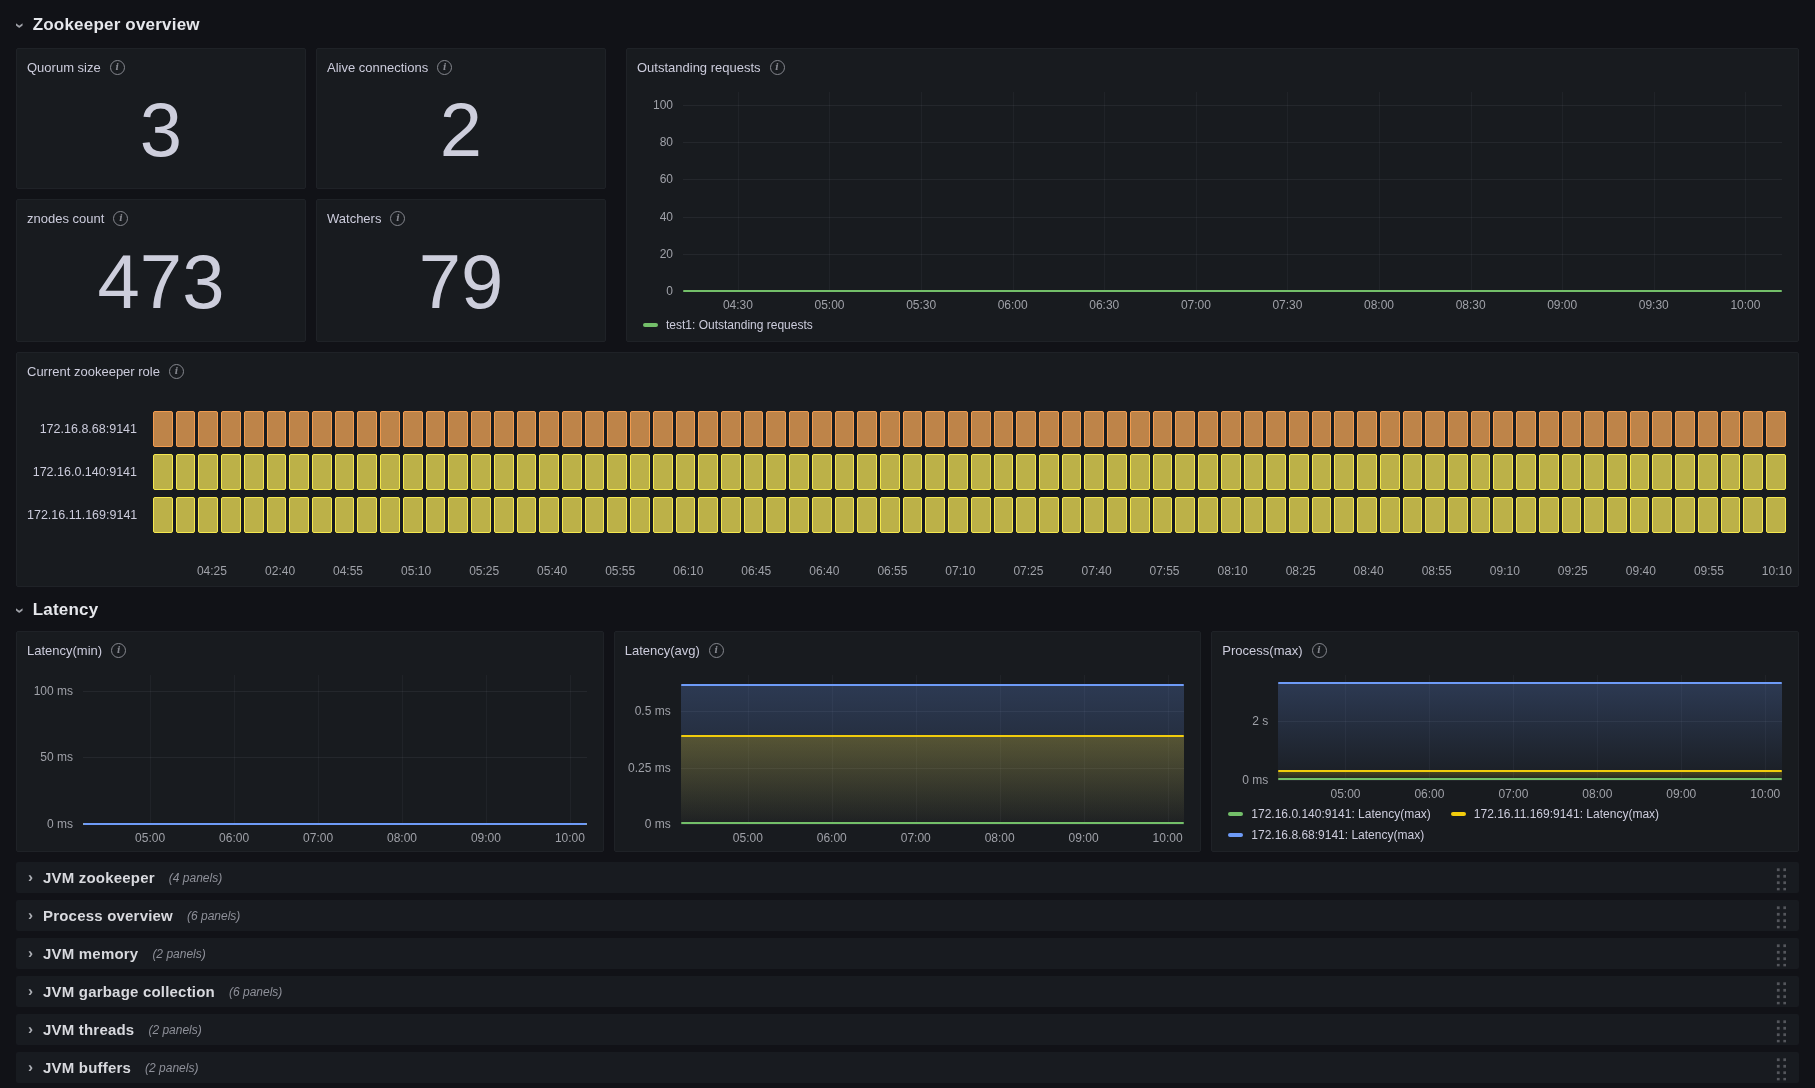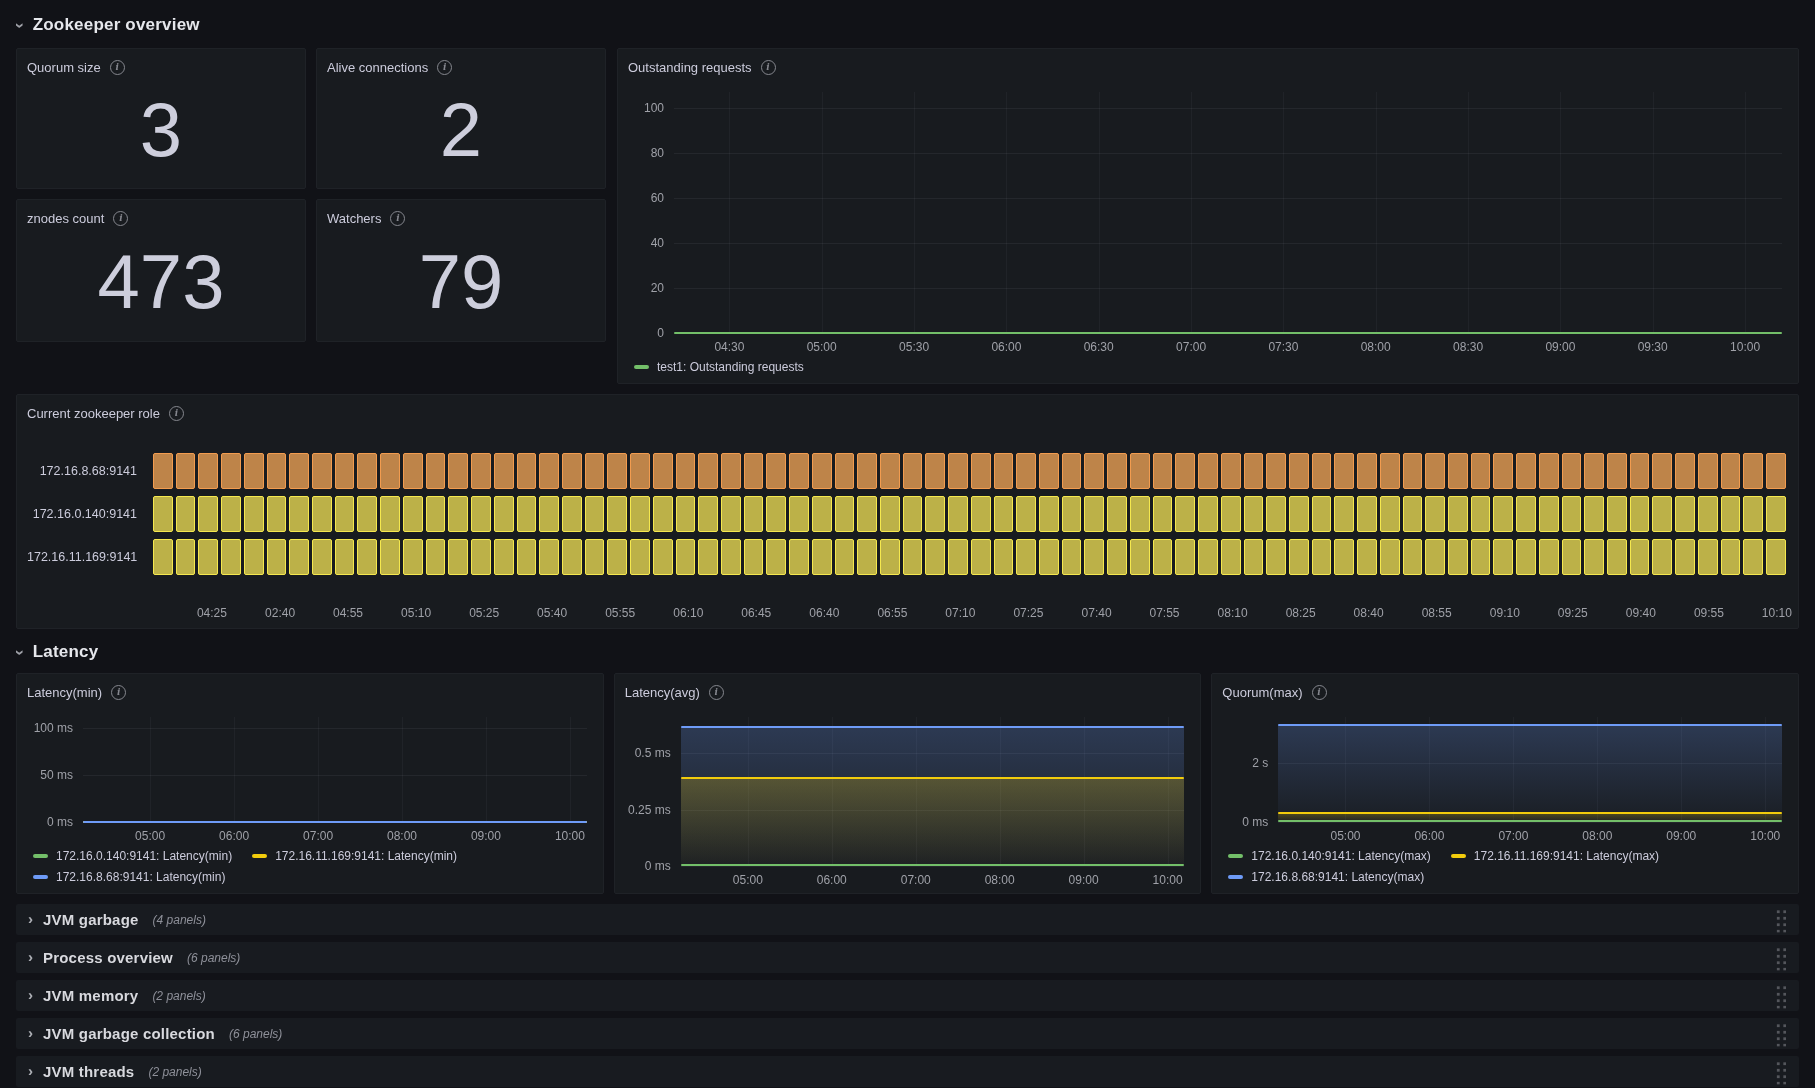--- a/index.html
+++ b/index.html
@@ -21,21 +21,21 @@
   .panel{background:#181B1F;border:1px solid #1F2227;border-radius:2px;
          display:flex;flex-direction:column;box-sizing:border-box;position:relative}
   .panel-header{display:flex;align-items:center;padding:7px 10px 0;height:22px;flex:none;cursor:pointer}
   .panel-title{font-size:13px;font-weight:500;color:#CCCCDC;white-space:nowrap}
   .info-icon{width:13px;height:13px;border:1.4px solid #85878E;border-radius:50%;
              display:inline-flex;align-items:center;justify-content:center;
              font-size:9px;line-height:1;color:#85878E;font-weight:700;margin-left:9px;
              font-family:"DejaVu Serif",serif;font-style:italic;cursor:pointer;flex:none}
 
   
-  .row1{display:flex;gap:11px;height:336px}
+  .row1{display:flex;gap:20px;height:294px}
   .stats-grid{display:grid;grid-template-columns:290px 290px;grid-template-rows:141px 143px;gap:10px;flex:none}
   .stat-value{flex:1;display:flex;align-items:center;justify-content:center;
               font-size:76px;font-weight:500;color:#CDCEDC;line-height:1;padding-bottom:6px}
   .chart-panel{flex:1}
 
   
   .chart{flex:1;display:flex;flex-direction:column;padding:2px 12px 5px 10px;min-height:0}
   .plot{flex:1;position:relative;margin:12px 4px 0 46px}
   .row3 .plot,.row3 .xaxis{margin-left:56px}
   .grid-h{position:absolute;left:0;right:0;height:1px;background:rgba(204,204,220,0.07)}
@@ -485,34 +485,20 @@
             <div class="sline" style="top: calc(100% - 1px); background: rgb(110, 155, 247);"></div>
           </div>
           <div class="xaxis">
             <span class="xtick" style="left: 13.33%;">05:00</span>
             <span class="xtick" style="left: 30%;">06:00</span>
             <span class="xtick" style="left: 46.67%;">07:00</span>
             <span class="xtick" style="left: 63.33%;">08:00</span>
             <span class="xtick" style="left: 80%;">09:00</span>
             <span class="xtick" style="left: 96.67%;">10:00</span>
           </div>
-          <div class="legend">
-            <span class="legend-item">
-              <span class="dash" style="background: rgb(115, 191, 105);"></span>
-              <span class="ltext">172.16.0.140:9141: Latency(min)</span>
-            </span>
-            <span class="legend-item">
-              <span class="dash" style="background: rgb(242, 204, 12);"></span>
-              <span class="ltext">172.16.11.169:9141: Latency(min)</span>
-            </span>
-            <span class="legend-item">
-              <span class="dash" style="background: rgb(110, 155, 247);"></span>
-              <span class="ltext">172.16.8.68:9141: Latency(min)</span>
-            </span>
-          </div>
         </div>
     </div>
     <div class="panel">
       <div class="panel-header">
         <span class="panel-title">Latency(avg)</span>
         <span class="info-icon">i</span>
       </div>
       <div class="chart">
           <div class="plot">
             <div class="grid-h" style="top: 24.2424%;">
@@ -541,21 +527,21 @@
             <span class="xtick" style="left: 30%;">06:00</span>
             <span class="xtick" style="left: 46.67%;">07:00</span>
             <span class="xtick" style="left: 63.33%;">08:00</span>
             <span class="xtick" style="left: 80%;">09:00</span>
             <span class="xtick" style="left: 96.67%;">10:00</span>
           </div>
         </div>
     </div>
     <div class="panel">
       <div class="panel-header">
-        <span class="panel-title">Quorum(max)</span>
+        <span class="panel-title">Process(max)</span>
         <span class="info-icon">i</span>
       </div>
       <div class="chart">
           <div class="plot">
             <div class="grid-h" style="top: 43.8202%;">
               <span class="ytick">2 s</span>
             </div>
             <div class="grid-h" style="top: 100%;">
               <span class="ytick">0 ms</span>
             </div>
@@ -593,21 +579,21 @@
               <span class="ltext">172.16.8.68:9141: Latency(max)</span>
             </span>
           </div>
         </div>
     </div>
   </div>
 
   <div class="crows" id="crows">
       <div class="crow">
         <span class="chev-c">›</span>
-        <span class="crow-title">JVM garbage</span>
+        <span class="crow-title">JVM zookeeper</span>
         <span class="crow-count">(4 panels)</span>
         <span class="drag-handle"></span>
       </div>
       <div class="crow">
         <span class="chev-c">›</span>
         <span class="crow-title">Process overview</span>
         <span class="crow-count">(6 panels)</span>
         <span class="drag-handle"></span>
       </div>
       <div class="crow">

